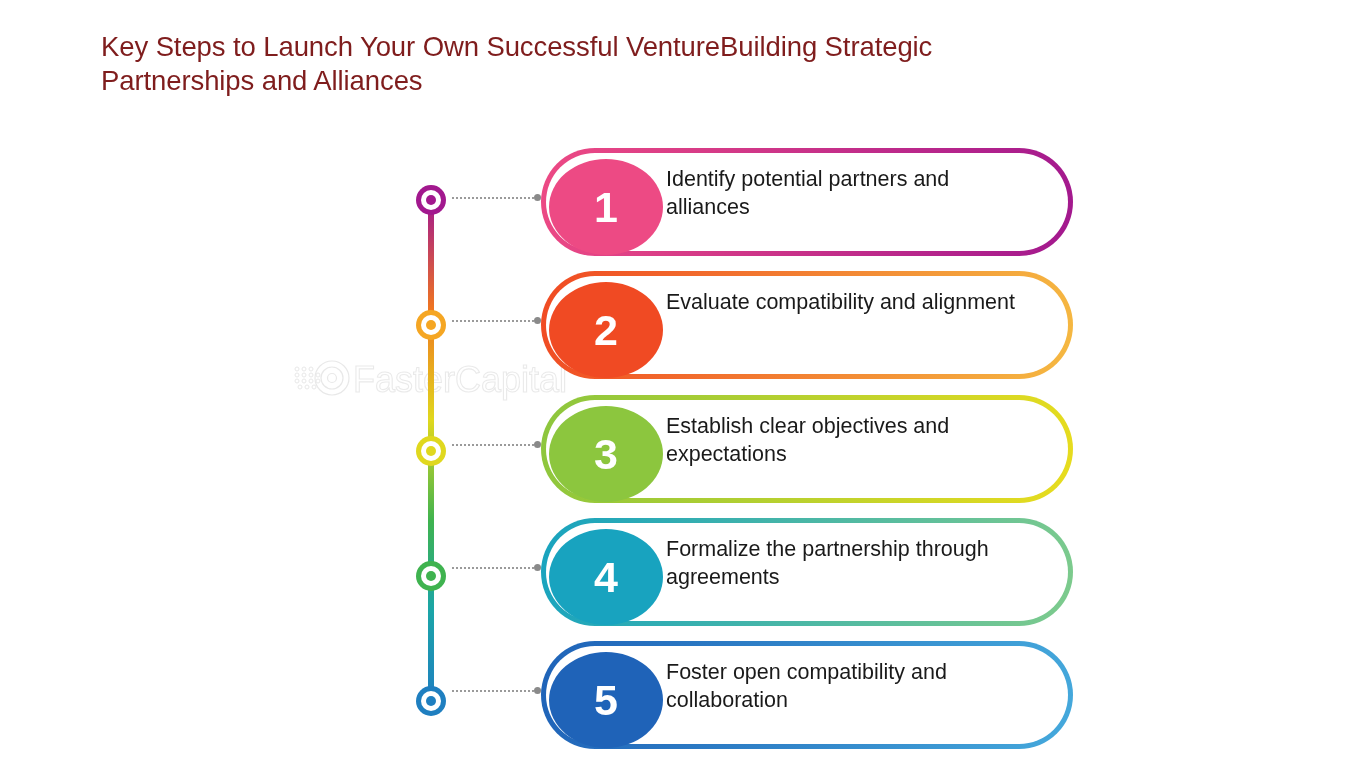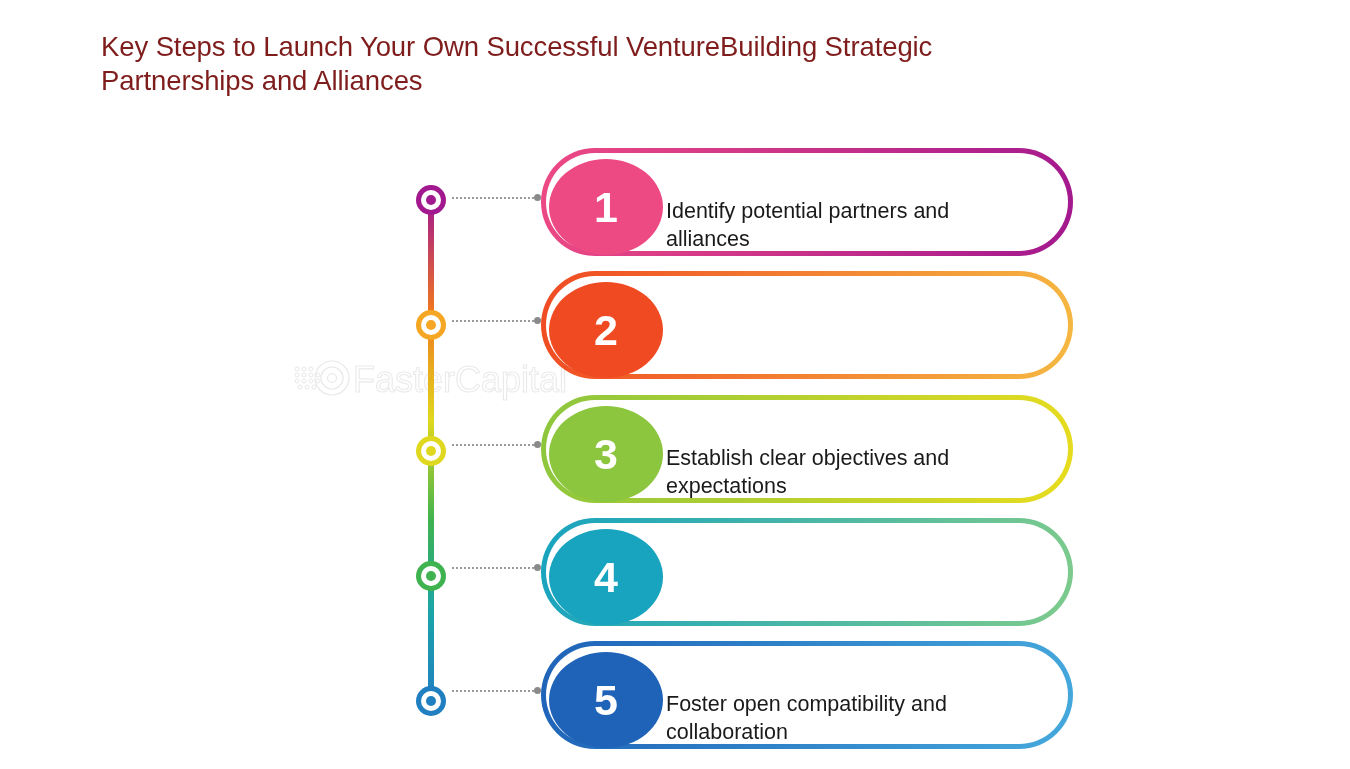--- a/index.html
+++ b/index.html
@@ -119,21 +119,20 @@
 
   .step-label {
     position: absolute;
     left: 120px;
     top: 12px;
     width: 372px;
     font-size: 21.5px;
     line-height: 28px;
     color: #1a1a1a;
     z-index: 2;
-    margin-top: 32px;
   }
 </style>
 </head>
 <body>
 
 <h1 id="page-title">Key Steps to Launch Your Own Successful VentureBuilding Strategic Partnerships and Alliances</h1>
 
 <div id="watermark">
   <svg width="290" height="46" viewBox="0 0 290 46">
     <g fill="none" stroke="#c9c9c9" stroke-width="1.2">
@@ -215,20 +214,21 @@
       </div>
     </div>
   </div>
 
   <div class="step-row" style="top: 271px;">
     <div class="connector"></div>
     <div class="connector-dot"></div>
     <div class="capsule" style="background: linear-gradient(100deg, rgb(240, 74, 35) 0%, rgb(245, 185, 66) 100%);">
       <div class="capsule-inner">
         <div class="badge" style="background: rgb(240, 74, 35);">2</div>
+        <div class="step-label">Evaluate compatibility and alignment</div>
       </div>
     </div>
   </div>
 
   <div class="step-row" style="top: 395px;">
     <div class="connector"></div>
     <div class="connector-dot"></div>
     <div class="capsule" style="background: linear-gradient(100deg, rgb(140, 198, 62) 0%, rgb(232, 220, 30) 100%);">
       <div class="capsule-inner">
         <div class="badge" style="background: rgb(140, 198, 62);">3</div>
@@ -236,20 +236,21 @@
       </div>
     </div>
   </div>
 
   <div class="step-row" style="top: 518px;">
     <div class="connector"></div>
     <div class="connector-dot"></div>
     <div class="capsule" style="background: linear-gradient(100deg, rgb(24, 163, 191) 0%, rgb(126, 203, 140) 100%);">
       <div class="capsule-inner">
         <div class="badge" style="background: rgb(24, 163, 191);">4</div>
+        <div class="step-label">Formalize the partnership through agreements</div>
       </div>
     </div>
   </div>
 
   <div class="step-row" style="top: 641px;">
     <div class="connector"></div>
     <div class="connector-dot"></div>
     <div class="capsule" style="background: linear-gradient(100deg, rgb(31, 99, 184) 0%, rgb(69, 169, 220) 100%);">
       <div class="capsule-inner">
         <div class="badge" style="background: rgb(31, 99, 184);">5</div>

